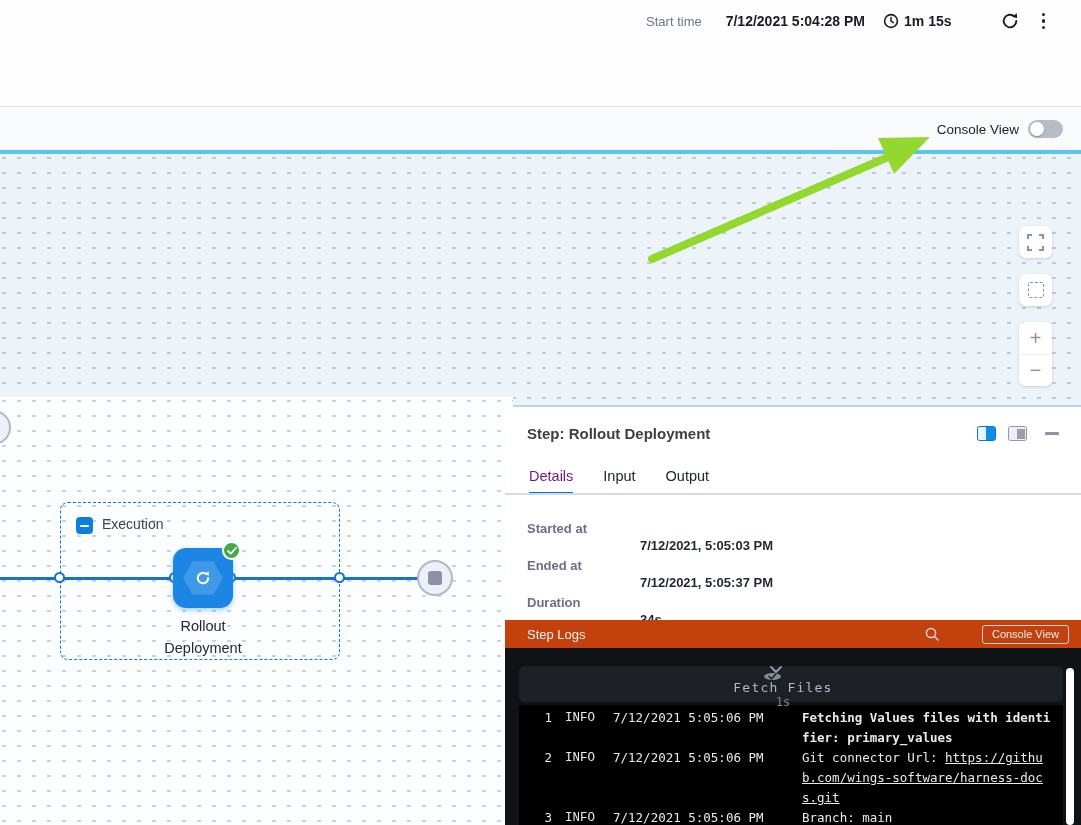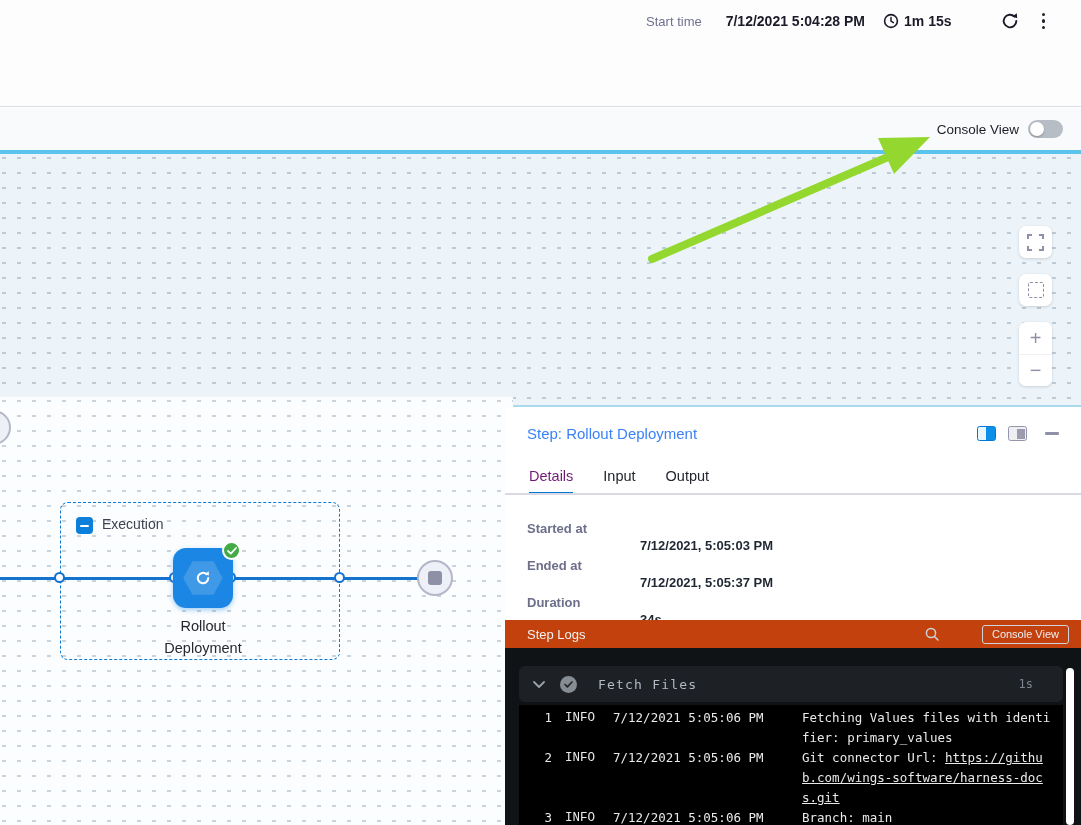--- a/index.html
+++ b/index.html
@@ -62,21 +62,21 @@
     border:2px solid #fff; display:flex; align-items:center; justify-content:center; }
   .node-label { position:absolute; left:118px; top:218px; width:170px; text-align:center; font-size:14.5px; color:#27272e; line-height:22px; }
   .end-node { position:absolute; left:417px; top:163px; width:36px; height:36px; border-radius:50%; background:#eef0f8; border:2px solid #b5b6c8;
     display:flex; align-items:center; justify-content:center; cursor:pointer; }
   .end-node i { width:14px; height:14px; background:#8e90a6; border-radius:3px; display:block; }
   .ghost-node { position:absolute; left:-24px; top:13px; width:35px; height:35px; border-radius:50%; background:#eef0f8; border:2px solid #b5b6c8; }
 
   
   .panel { position:absolute; top:407px; left:505px; right:0; bottom:0; background:#fff; }
   .panel-header { position:absolute; top:18px; left:22px; right:20px; display:flex; align-items:center; }
-  .panel-title { font-size:15px; font-weight:400; color:#3b82f6; flex:1; }
+  .panel-title { font-size:15px; font-weight:700; color:#404040; flex:1; }
   .layout-icons { display:flex; align-items:center; gap:12px; }
   .layout-icon { width:19px; height:15px; border-radius:2.5px; position:relative; cursor:pointer; }
   .layout-icon.blue { border:1.5px solid #0278d5; background:#e8f6fe; }
   .layout-icon.blue i { position:absolute; right:0; top:0; bottom:0; width:9px; background:#0b8fe8; display:block; }
   .layout-icon.gray { border:1.5px solid #9495aa; background:#eeeef3; }
   .layout-icon.gray i { position:absolute; right:1.5px; top:1.5px; bottom:1.5px; width:8px; background:#9b9cb0; display:block; }
   .minimize-btn { margin-left:16px; padding:6px 2px; background:none; border:none; cursor:pointer; }
   .minimize-btn i { display:block; width:14px; height:2.5px; background:#8f91a8; border-radius:1px; }
 
   .tabs { position:absolute; top:61px; left:24px; display:flex; gap:30px; }
@@ -91,33 +91,33 @@
 
   
   .logs { position:absolute; top:213px; left:0; right:0; bottom:0; background:#101316; }
   .logs-header { height:28px; background:#c2410c; display:flex; align-items:center; padding:0 12px 0 22px;gap:28px; }
   .logs-title { flex:1; font-size:13px; color:#f0f2f4; }
   .log-search-btn { background:none; border:none; cursor:pointer; display:flex; align-items:center; margin-right:14px; }
   .console-view-btn { background:transparent; border:1px solid #d0d4da; border-radius:3px; color:#eceef2; font-size:11px;
     font-family:"Liberation Sans", sans-serif; padding:2.5px 9px; cursor:pointer; }
   .logs-body { position:absolute; top:28px; left:0; right:0; bottom:0; background:#101316; overflow:hidden; }
   .log-section-header { margin:18px 18px 0 14px; height:36px; background:#1d2125; border-radius:6px; display:flex; align-items:center;
-    padding:0 30px 0 14px; cursor:pointer; }
+    padding:0 30px 0 14px; cursor:pointer;flex-direction:column; }
   .chevron { display:flex; align-items:center; margin-right:15px; }
   .section-check { width:17px; height:17px; border-radius:50%; background:#868c94; display:flex; align-items:center; justify-content:center; margin-right:21px; }
   .section-title { flex:1; font-family:"DejaVu Sans Mono", monospace; font-size:13px; color:#b2b8c4; letter-spacing:1.2px; }
   .section-duration { font-family:"DejaVu Sans Mono", monospace; font-size:12px; color:#7d838d; }
   .log-lines { margin:3px 18px 0 14px; background:#000; padding:3px 0 8px 0; min-height:120px; font-family:"DejaVu Sans Mono", monospace;
     font-size:12.5px; line-height:20px; color:#e9e9e9; }
   .log-row { display:flex; align-items:flex-start; }
   .c-no { width:33px; text-align:right; flex:none; }
   .c-level { width:35px; margin-left:13px; flex:none;font-family:Liberation Mono, monospace; }
   .c-time { width:189px; margin-left:13px; flex:none; }
   .c-msg { width:250px; flex:none; word-break:break-all; }
-  .c-msg.bold { font-weight:400; }
+  .c-msg.bold { font-weight:700; }
   .c-msg a { color:#e9e9e9; text-decoration:underline; }
   .log-scrollbar { position:absolute; right:7px; top:20px; bottom:0; width:8px; background:#fff; border-radius:4px; }
 </style>
 </head>
 <body>
 
 <div class="root">
 
   <div class="topbar">
     <div class="topbar-row">

